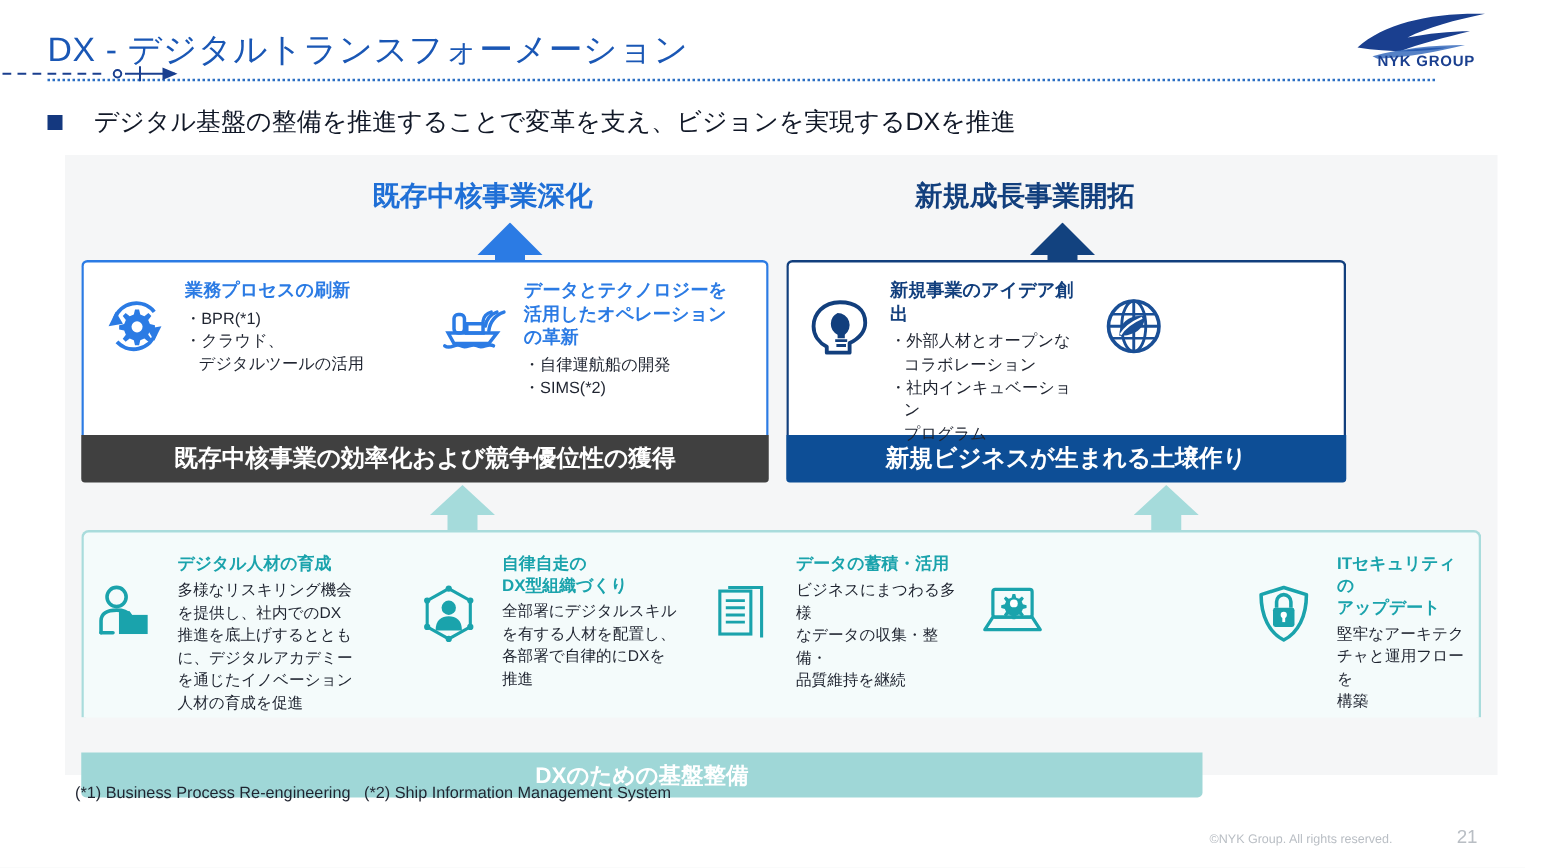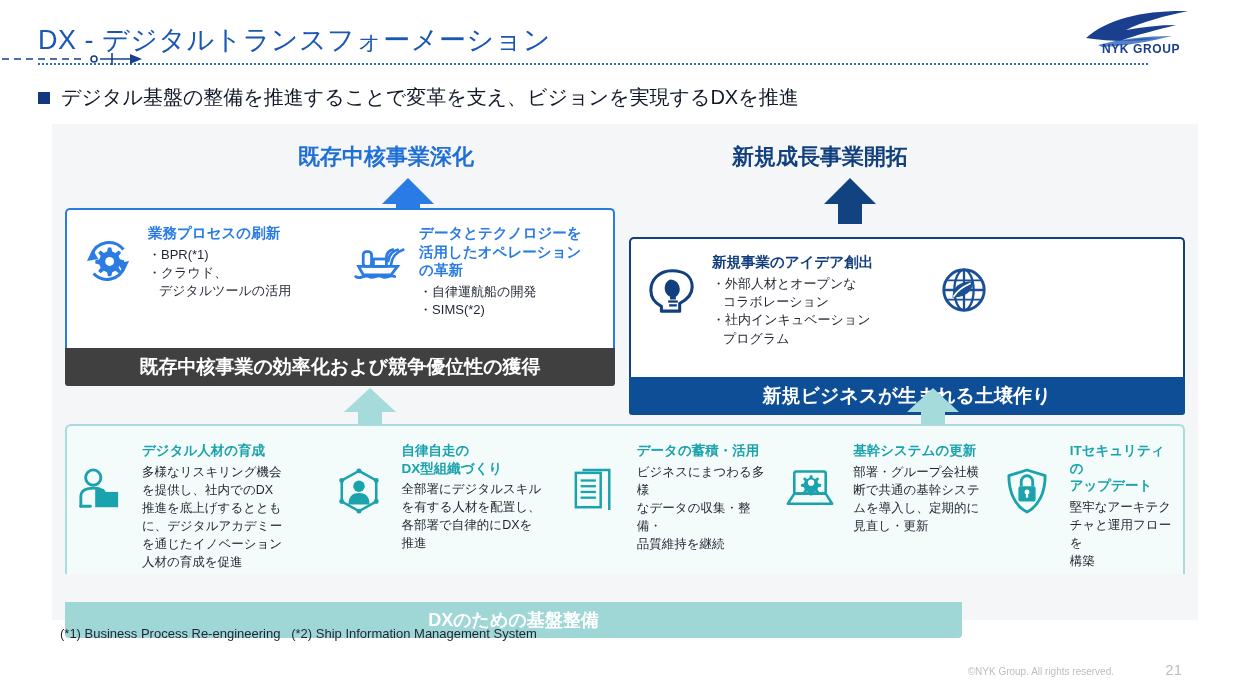--- a/index.html
+++ b/index.html
@@ -18,21 +18,21 @@
     font-size:27px;color:#1a57b5;letter-spacing:.5px;white-space:nowrap;
   }
   #title-rule{
     position:absolute;left:38px;top:63px;width:1110px;height:0;
     border-top:2px dotted #2b6fc4;
   }
   #logo-wrap{position:absolute;right:26px;top:8px;width:140px;height:58px;}
   #logo-arrow{position:absolute;left:-10px;top:52px;width:160px;height:14px;}
 
   
-  #subtitle-row{position:absolute;left:38px;top:84px;display:flex;align-items:center;gap:11px;}
+  #subtitle-row{position:absolute;left:38px;top:84px;display:flex;align-items:center;gap:25px;}
   #subtitle-bullet{width:12px;height:12px;background:#14387f;display:block;}
   #subtitle-text{font-size:20px;color:#111827;white-space:nowrap;}
 
   
   #content{
     position:absolute;left:52px;top:124px;width:1146px;height:496px;
     background:#f5f6f7;
   }
 
   
@@ -41,21 +41,21 @@
   }
   #heading-left{left:246px;top:18px;color:#1f6fd6;}
   #heading-right{left:680px;top:18px;color:#123f7d;}
   .up-arrow{position:absolute;width:56px;height:46px;}
   #arrow-left{left:328px;top:54px;}
   #arrow-right{left:770px;top:54px;}
 
   
   .top-card{position:absolute;top:84px;height:180px;}
   #card-left{left:13px;width:550px;}
-  #card-right{left:577px;width:556px;margin-top:29px;}
+  #card-right{left:577px;width:448px;}
   .top-card-body{
     box-sizing:border-box;width:100%;height:140px;
     background:#ffffff;border:2px solid;border-bottom:none;
     border-radius:5px 5px 0 0;
     display:flex;
   }
   #card-left .top-card-body{border-color:#2b7be4;}
   #card-right .top-card-body{border-color:#123f7d;}
   .top-card-bar{
     width:100%;height:38px;color:#fff;font-size:19px;font-weight:bold;
@@ -327,27 +327,20 @@
 
     <div class="b-item" id="b3">
       <span class="icon">
         <svg viewBox="0 0 52 44" width="50" height="42">
           <rect x="9" y="3" width="34" height="24" rx="2" fill="none" stroke="#1aa3ac" stroke-width="2.8"></rect>
           <path d="M2 38 L9 27 L43 27 L50 38 Z" fill="none" stroke="#1aa3ac" stroke-width="2.8" stroke-linejoin="round"></path>
           <path d="M26 7 l2.4 0 .8 3.2 2.5 1 2.5-1.9 1.7 1.7 -1.9 2.5 1 2.5 3.2 .8 0 2.4 -3.2 .8 -1 2.5 1.9 2.5 -1.7 1.7 -2.5-1.9 -2.5 1 -.8 3.2 -2.4 0 -.8-3.2 -2.5-1 -2.5 1.9 -1.7-1.7 1.9-2.5 -1-2.5 -3.2-.8 0-2.4 3.2-.8 1-2.5 -1.9-2.5 1.7-1.7 2.5 1.9 2.5-1 Z" fill="#1aa3ac"></path>
           <circle cx="27.2" cy="15.2" r="3.4" fill="#ffffff"></circle>
         </svg>
       </span>
-      <span class="txt">
-        <div class="h">基幹システムの更新</div>
-        <div class="p">部署・グループ会社横
-断で共通の基幹システ
-ムを導入し、定期的に
-見直し・更新</div>
-      </span>
     </div>
 
     <div class="b-item" id="b4">
       <span class="icon">
         <svg viewBox="0 0 44 48" width="42" height="46">
           <path d="M22 2 L41 8 C41 26 34 40 22 46 C10 40 3 26 3 8 Z" fill="none" stroke="#1aa3ac" stroke-width="3" stroke-linejoin="round"></path>
           <rect x="13" y="19" width="18" height="16" rx="2" fill="#1aa3ac"></rect>
           <path d="M16 19 L16 14 a6 6 0 0 1 12 0 L28 19" fill="none" stroke="#1aa3ac" stroke-width="3"></path>
           <circle cx="22" cy="25" r="2.6" fill="#ffffff"></circle>
           <rect x="20.8" y="25" width="2.4" height="6" fill="#ffffff"></rect>

